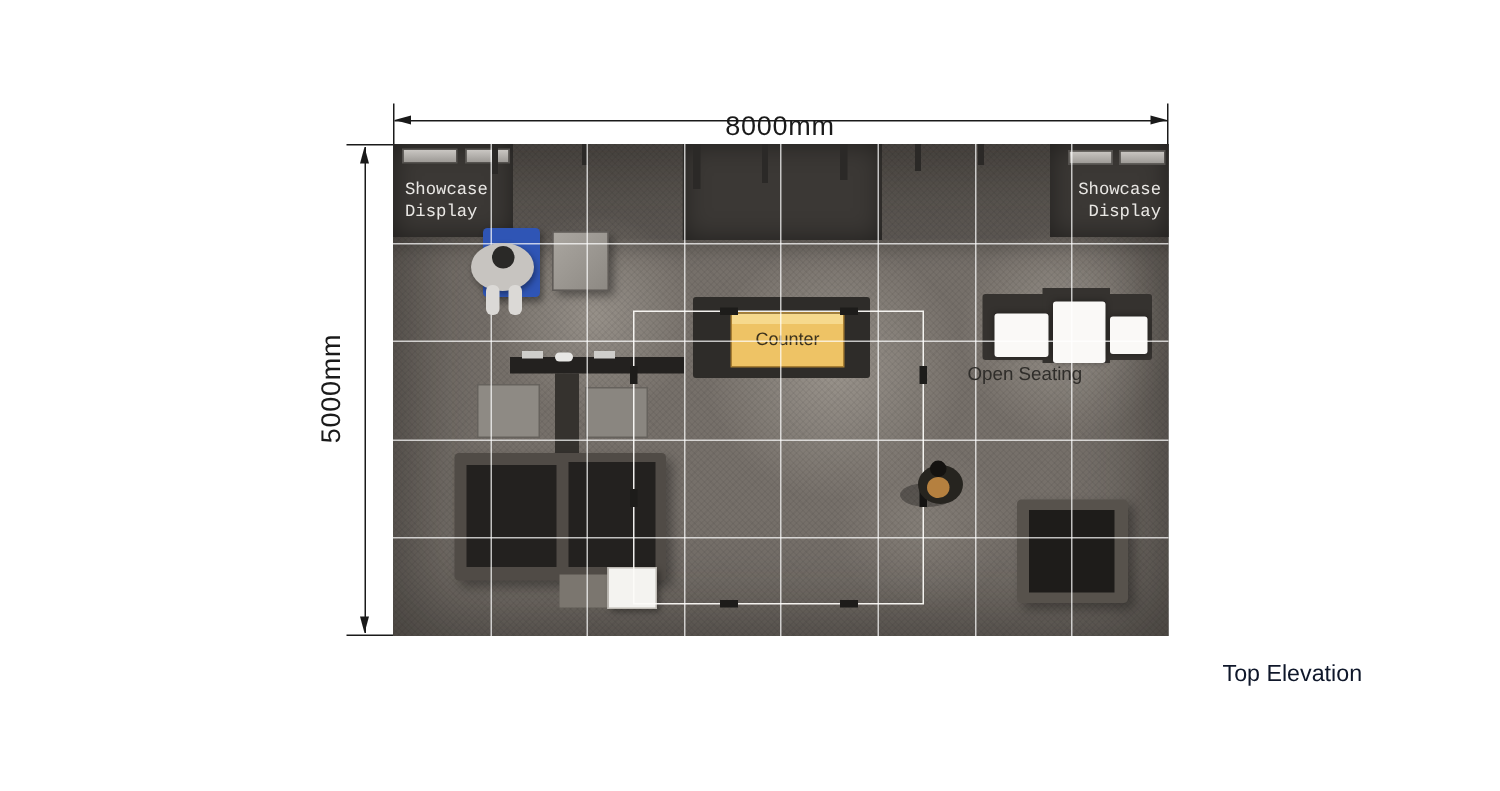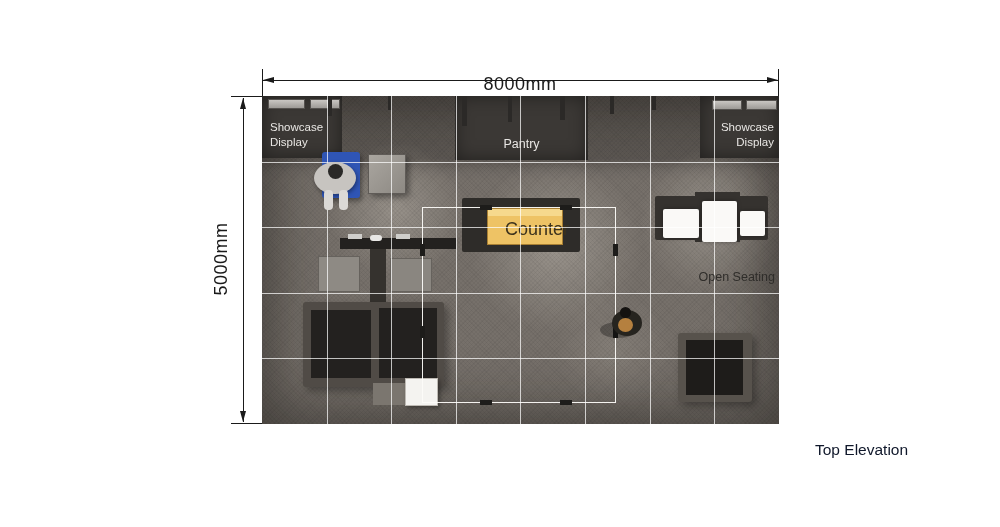--- a/index.html
+++ b/index.html
@@ -30,32 +30,32 @@
       radial-gradient(circle 80px at 68% 78%, rgba(235,229,218,.12), transparent 72%),
       linear-gradient(180deg, rgba(25,23,21,.28) 0 19%, rgba(25,23,21,.05) 23%, transparent 26%),
       #76706a;
     box-shadow:inset 0 0 55px 10px rgba(18,16,14,.5);}
   .texture{left:0;top:0;right:0;bottom:0;
     background:
       repeating-linear-gradient(45deg, rgba(0,0,0,.045) 0 1px, transparent 1px 3px),
       repeating-linear-gradient(-45deg, rgba(0,0,0,.045) 0 1px, transparent 1px 3px);}
 
   .zone{background:#3b3835;box-shadow:inset 0 0 18px rgba(0,0,0,.45);}
-  .zone-label{color:#e9e7e4;font-size:11.5px;line-height:1.3;}
+  .zone-label{color:#e9e7e4;font-size:11.5px;line-height:1.3;font-family:Liberation Mono, monospace;}
   .shelf{height:10px;background:linear-gradient(180deg,#c9c6c2,#9d9a96);border:1px solid #55524f;}
   .wall-tick{background:#2b2927;}
 
   .grid-v{top:0;width:1px;height:328px;background:rgba(255,255,255,.72);z-index:5;}
   .grid-h{left:0;height:1px;width:517px;background:rgba(255,255,255,.72);z-index:5;}
 
   .outline{border:1.5px solid rgba(252,251,248,.95);z-index:4;}
   .truss-tick{background:#1d1c1a;z-index:4;}
 
   .label-dark{color:#2f2d2a;font-size:12.5px;z-index:7;}
-  .label-on-counter{color:#3c321d;font-size:18px;z-index:7;text-align:center;width:100%;top:10px;margin-left:12px;}
+  .label-on-counter{color:#3c321d;font-size:12px;z-index:7;text-align:center;width:100%;top:10px;}
 
   .seat{background:#faf9f7;border-radius:2px;box-shadow:0 0 4px rgba(0,0,0,.35);z-index:3;}
   .furn{z-index:2;}
   .furn3{z-index:3;}
   .person{z-index:6;border-radius:50%;}
 
   #caption{left:815px;top:441px;color:#0f172a;font-size:15.5px;}
 </style>
 </head>
 <body>
@@ -106,21 +106,21 @@
     <div class="furn" style="left:200px;top:102px;width:118px;height:54px;background:#2e2c29;border-radius:2px;"></div>
     <div class="furn3" style="left:225px;top:112px;width:76px;height:37px;background:linear-gradient(180deg,#f6d98d 0 20%,#eec365 20% 100%);border:1px solid #a87f33;">
       <div class="label-on-counter">Counter</div>
     </div>
 
     <div class="furn" style="left:393px;top:100px;width:113px;height:44px;background:#35322f;border-radius:2px;"></div>
     <div class="furn" style="left:433px;top:96px;width:45px;height:50px;background:#35322f;"></div>
     <div class="seat" style="left:401px;top:113px;width:36px;height:29px;"></div>
     <div class="seat" style="left:440px;top:105px;width:35px;height:41px;"></div>
     <div class="seat" style="left:478px;top:115px;width:25px;height:25px;"></div>
-    <div class="label-dark" style="left:383px;top:146px;width:130px;text-align:right;margin-top:28px;">Open Seating</div>
+    <div class="label-dark" style="left:383px;top:146px;width:130px;text-align:left;">Open Seating</div>
 
     <div class="furn3" style="left:78px;top:142px;width:116px;height:11px;background:#23211f;"></div>
     <div class="furn3" style="left:86px;top:138px;width:14px;height:5px;background:#cfcecb;"></div>
     <div class="furn3" style="left:108px;top:139px;width:12px;height:6px;background:#e8e7e5;border-radius:3px;"></div>
     <div class="furn3" style="left:134px;top:138px;width:14px;height:5px;background:#cfcecb;"></div>
     <div class="furn" style="left:108px;top:153px;width:16px;height:68px;background:#35322e;"></div>
     <div class="furn" style="left:56px;top:160px;width:42px;height:36px;background:#8e8a84;border:1px solid #66625d;"></div>
     <div class="furn" style="left:128px;top:162px;width:42px;height:34px;background:#8a8680;border:1px solid #66625d;"></div>
 
     <div class="furn" style="left:41px;top:206px;width:141px;height:85px;background:#504b46;border-radius:3px;box-shadow:4px 4px 8px rgba(0,0,0,.35);"></div>
@@ -153,18 +153,17 @@
     <div class="grid-v" style="left:258px;"></div>
     <div class="grid-v" style="left:323px;"></div>
     <div class="grid-v" style="left:388px;"></div>
     <div class="grid-v" style="left:452px;"></div>
     <div class="grid-h" style="top:66px;"></div>
     <div class="grid-h" style="top:131px;"></div>
     <div class="grid-h" style="top:197px;"></div>
     <div class="grid-h" style="top:262px;"></div>
 
     <div class="zone-label" style="left:8px;top:24px;width:66px;z-index:7;">Showcase Display</div>
-    <div class="zone-label" style="left:193px;top:40px;width:133px;text-align:center;font-size:12.5px;z-index:7;">Pantry</div>
     <div class="zone-label" style="left:444px;top:24px;width:68px;text-align:right;z-index:7;">Showcase Display</div>
   </div>
 
   <div id="caption">Top Elevation</div>
 </div>
 
 </body></html>

